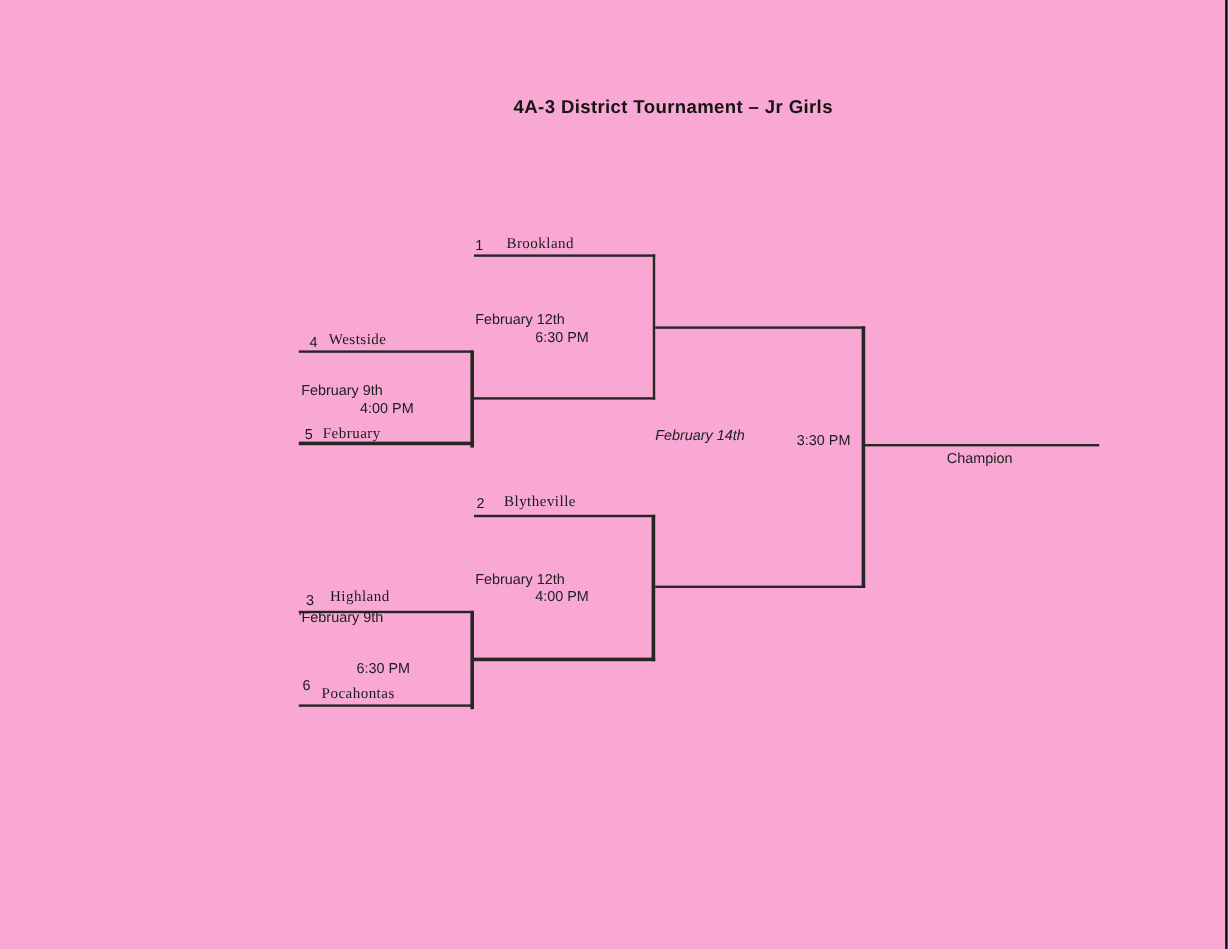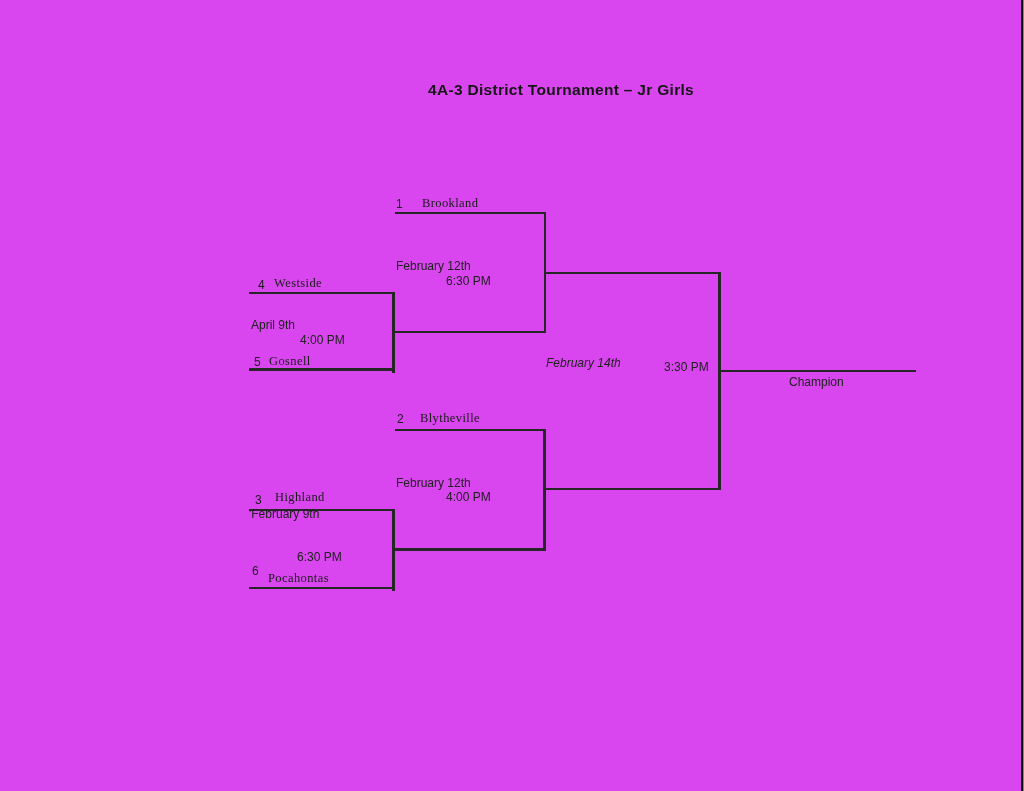--- a/index.html
+++ b/index.html
@@ -4,21 +4,21 @@
 <style>
   html, body {
     margin: 0;
     padding: 0;
     background: #ffffff;
   }
   .canvas {
     position: relative;
     width: 1024px;
     height: 791px;
-    background: #d946ef;
+    background: #f9a8d4;
     overflow: hidden;
     font-family: "Liberation Sans", sans-serif;
     color: #1c1c1c;
   }
   .title {
     position: absolute;
     left: 428px;
     top: 81px;
     font-size: 15.5px;
     font-weight: bold;
@@ -68,25 +68,25 @@
   <div class="title">4A-3 District Tournament – Jr Girls</div>
 
   <span class="lbl seed" style="left:396px; top:198px;">1</span>
   <span class="lbl serif" style="left:422px; top:197px;">Brookland</span>
   <div class="line-h" style="left:395px; top:212px; width:151px; height:2px;"></div>
 
   <span class="lbl seed" style="left:258px; top:279px;">4</span>
   <span class="lbl serif" style="left:274px; top:277px;">Westside</span>
   <div class="line-h" style="left:249px; top:292px; width:145px; height:2px;"></div>
 
-  <span class="lbl sans" style="left:251px; top:319px;">April 9th</span>
+  <span class="lbl sans" style="left:251px; top:319px;">February 9th</span>
   <span class="lbl sans" style="left:300px; top:334px;">4:00 PM</span>
 
   <span class="lbl seed" style="left:254px; top:356px;">5</span>
-  <span class="lbl serif" style="left:269px; top:355px;">Gosnell</span>
+  <span class="lbl serif" style="left:269px; top:355px;">February</span>
   <div class="line-h" style="left:249px; top:368px; width:145px; height:3px;"></div>
 
   <div class="line-v" style="left:392px; top:292px; width:3px; height:81px;"></div>
   <div class="line-h" style="left:394px; top:331px; width:152px; height:2px;"></div>
 
   <span class="lbl sans" style="left:396px; top:260px;">February 12th</span>
   <span class="lbl sans" style="left:446px; top:275px;">6:30 PM</span>
   <div class="line-v" style="left:544px; top:212px; width:2px; height:121px;"></div>
   <div class="line-h" style="left:546px; top:272px; width:175px; height:2px;"></div>
 

